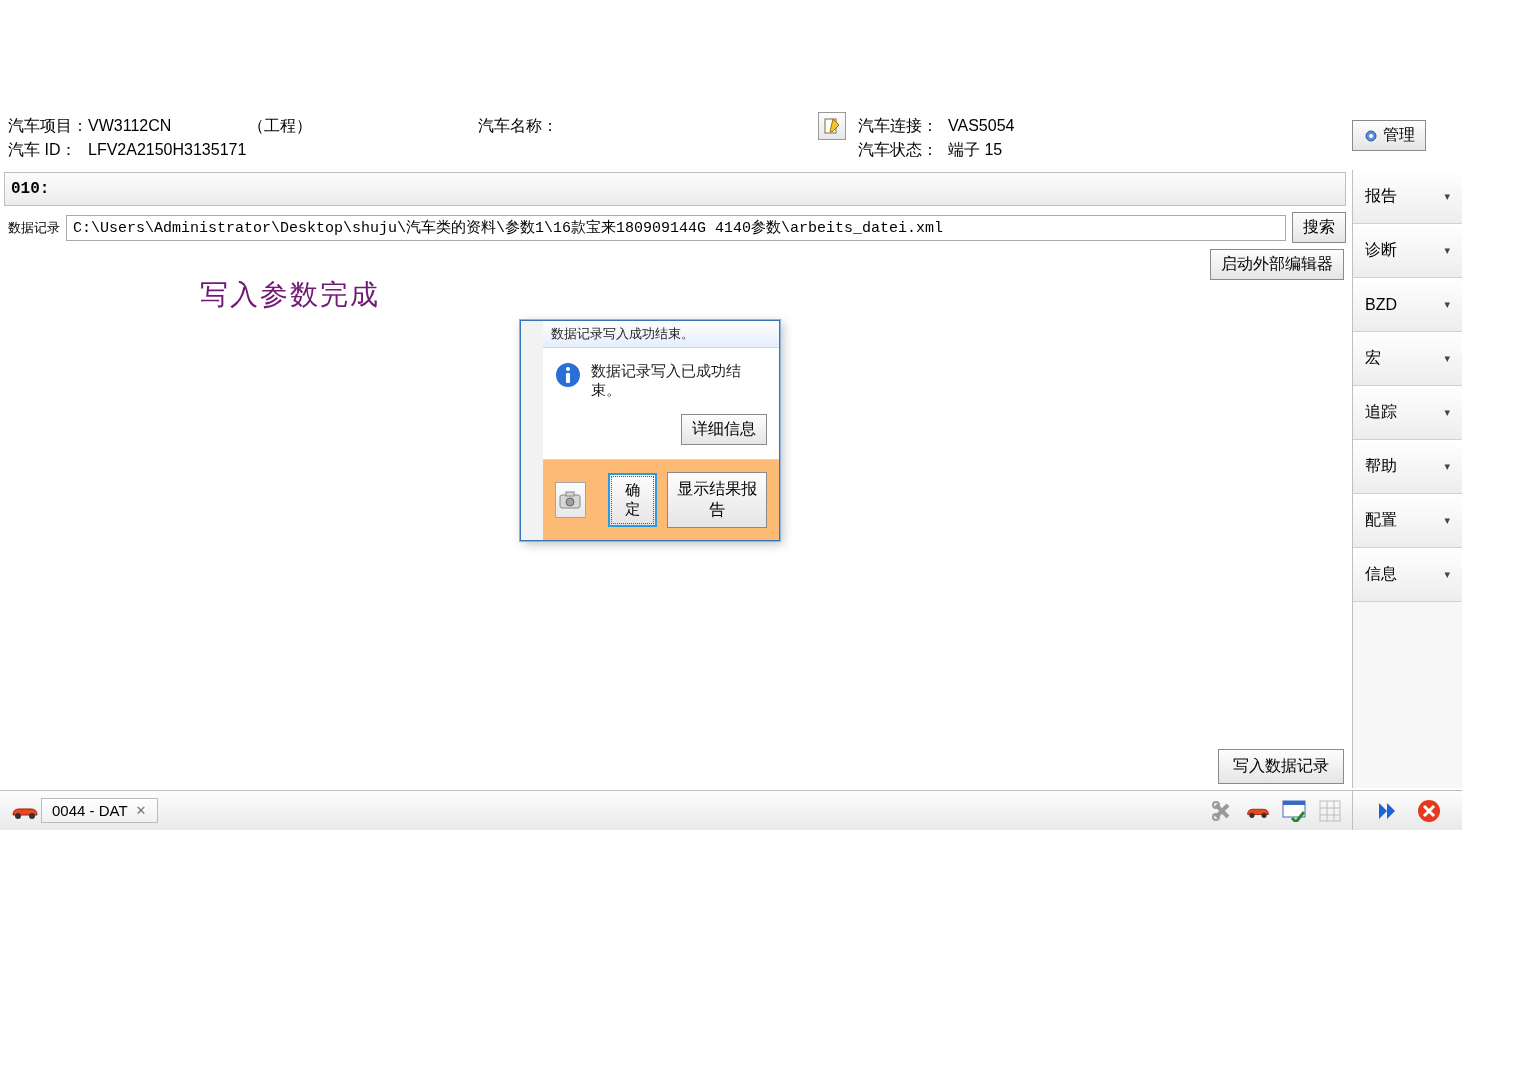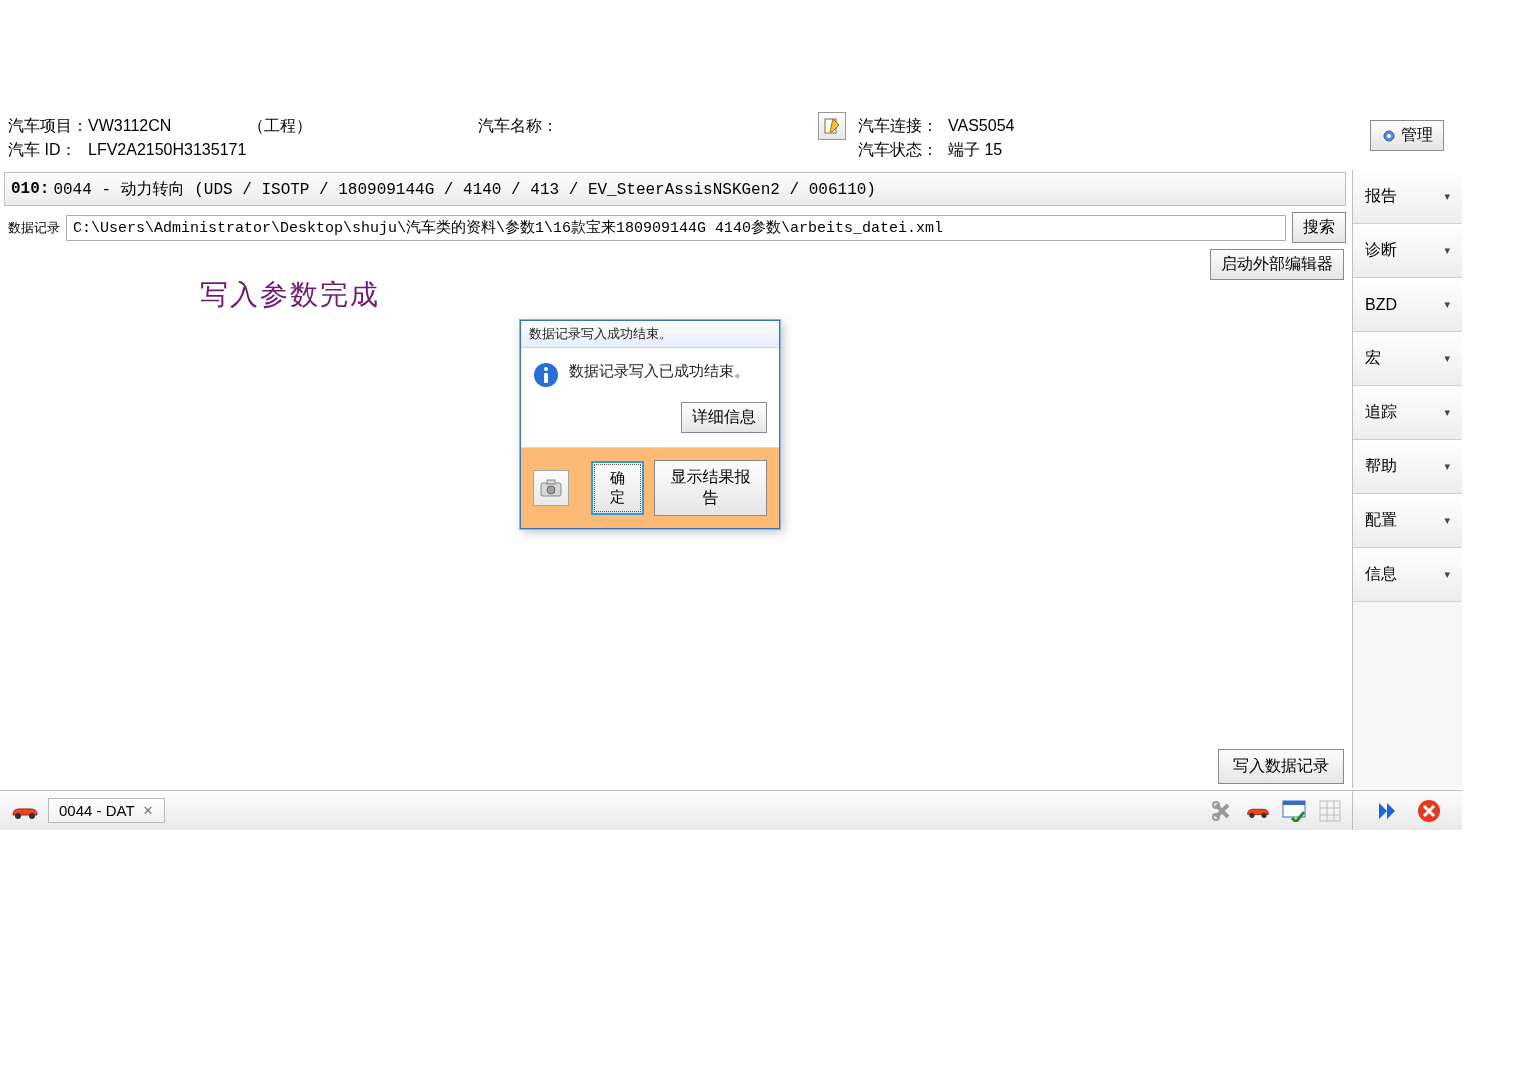--- a/index.html
+++ b/index.html
@@ -38,21 +38,21 @@
   .header-main .lbl { color:#000; }
   .edit-icon-btn {
     width: 28px; height: 28px;
     border: 1px solid #999;
     background: linear-gradient(#fdfdfd,#e8e8e8);
     display:flex; align-items:center; justify-content:center;
     cursor:pointer;
   }
   .header-right {
     width: 110px;
-    display:flex; align-items:flex-start; justify-content:center;
+    display:flex; align-items:flex-start; 
     padding-top:10px;
   }
   .btn {
     border: 1px solid #8a8a8a;
     background: linear-gradient(#fdfdfd,#e5e5e5);
     padding: 4px 10px;
     font-size: 16px;
     cursor:pointer;
     display:inline-flex; align-items:center; gap:4px;
     font-family: inherit;
@@ -129,21 +129,21 @@
     left:0; right:0; bottom:0;
     height: 40px;
     background: linear-gradient(#fdfdfd,#e9e9e9);
     border-top:1px solid #bfbfbf;
     display:flex; align-items:center;
   }
   .bottom .car-icon {
     width:30px; height:20px; margin-left:10px;
   }
   .tab {
-    margin-left:8px;
+    margin-left:1px;
     border:1px solid #bbb;
     background: linear-gradient(#ffffff,#f0f0f0);
     padding: 3px 10px;
     display:flex; align-items:center; gap:8px;
     font-size:15px;
   }
   .tab .close { color:#777; font-size:13px; cursor:pointer;}
   .bottom-spacer { flex:1; }
   .bottom-icons { display:flex; align-items:center; gap:8px; padding-right:8px;}
   .bottom-icons .ic {
@@ -162,20 +162,21 @@
     display:flex; align-items:center; justify-content:center;
   }
   
   .dialog {
     position:absolute;
     top: 210px; left: 520px;
     width: 260px;
     background: #f2f2f2;
     border: 1px solid #3a74b8;
     box-shadow: 0 0 0 1px #8fb6e0, 3px 3px 10px rgba(0,0,0,0.25);
+    padding-left: 22px;
   }
   .dialog-title {
     background: linear-gradient(#fefefe,#e6eefb);
     border-bottom:1px solid #c9d6ea;
     padding: 4px 8px;
     font-size: 13px;
     color:#222;
   }
   .dialog-body {
     padding: 14px 12px 6px 12px;
@@ -289,21 +290,20 @@
       </div>
     <div class="sidebar-item">
         <span>信息</span>
         <span class="chev">▾</span>
       </div>
   </div>
 
   <div class="main">
     <div class="ecu-line">
       <span class="bold">010:</span>
-      <span> 0044 - 动力转向  (UDS / ISOTP / 180909144G / 4140 / 413 / EV_SteerAssisNSKGen2 / 006110)</span>
     </div>
     <div class="datarow">
       <span class="lbl">数据记录</span>
       <input type="text" value="C:\Users\Administrator\Desktop\shuju\汽车类的资料\参数1\16款宝来180909144G 4140参数\arbeits_datei.xml" style="">
       <button class="btn">
           <span>搜索</span>
         </button>
     </div>
     <div class="editor-row">
       <button class="btn">

